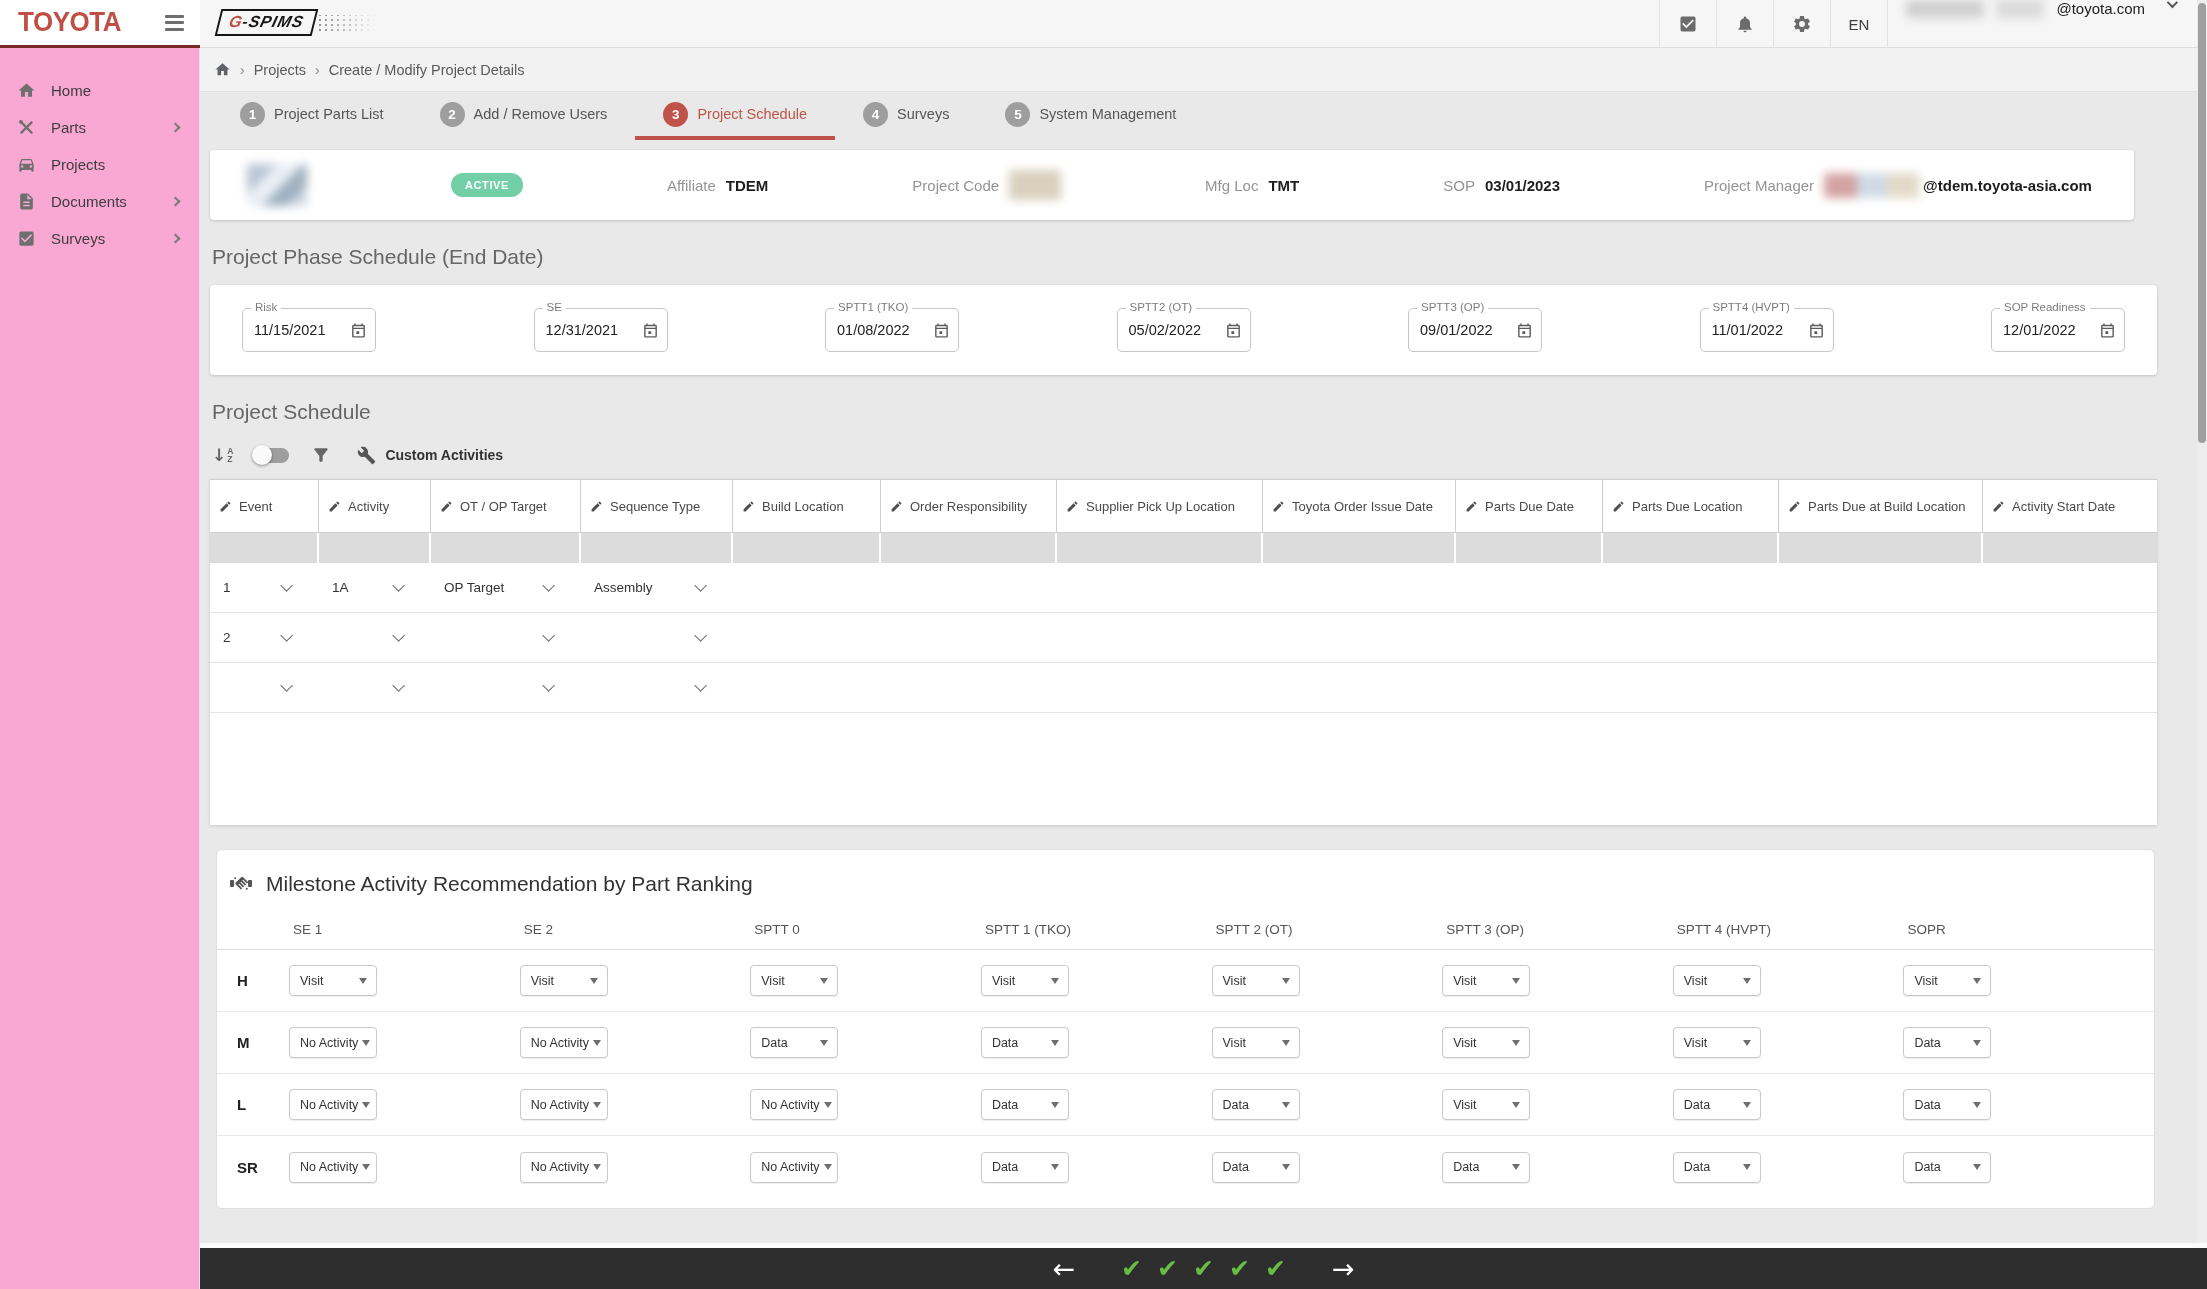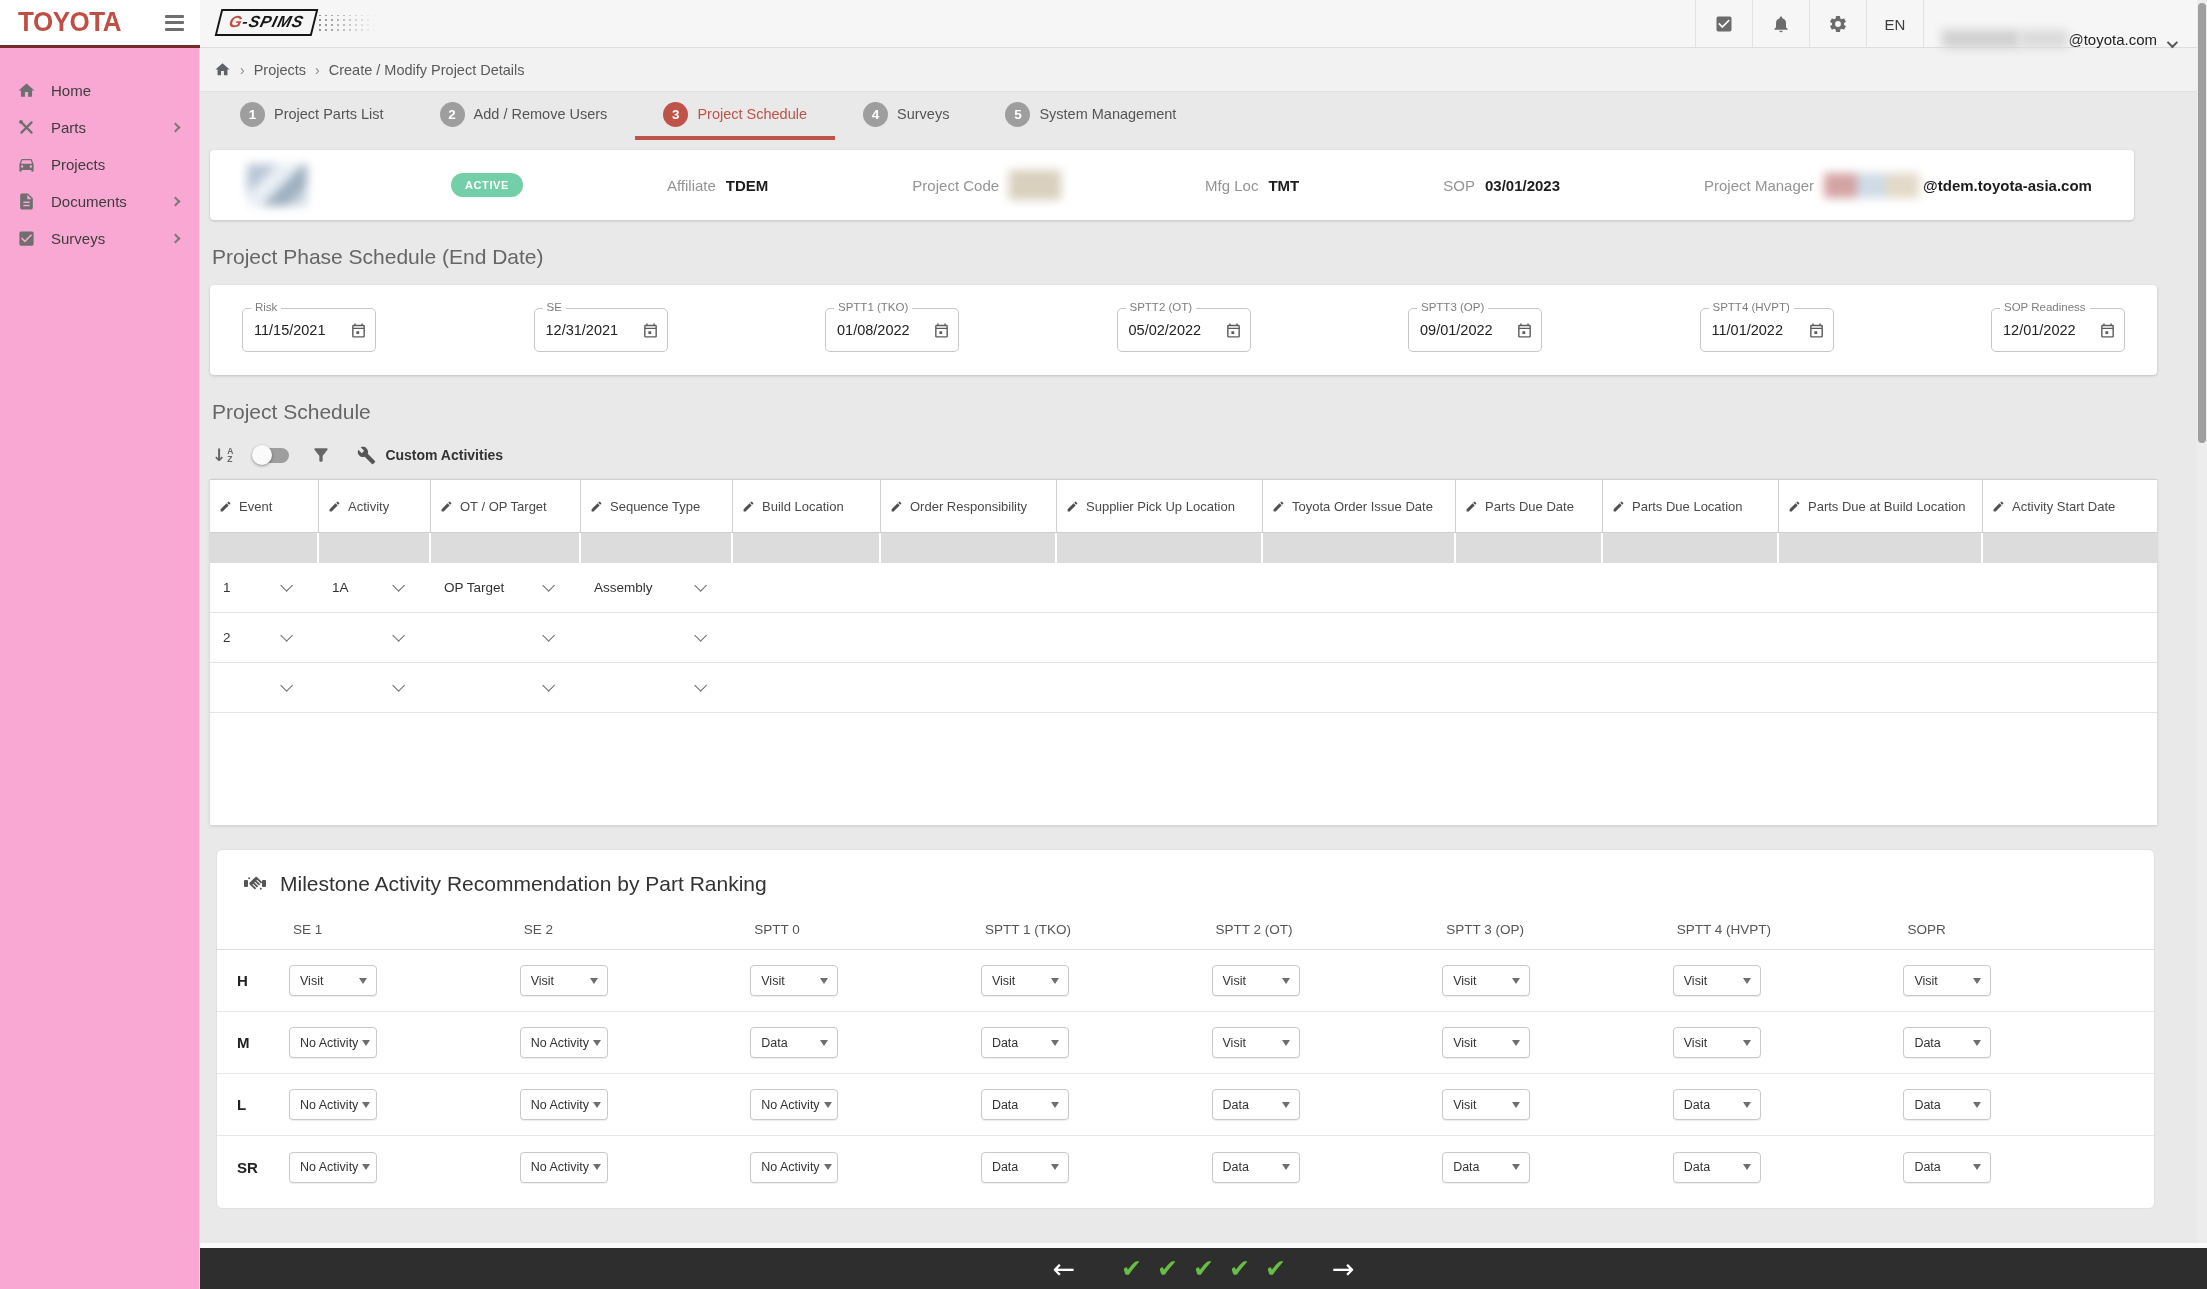--- a/index.html
+++ b/index.html
@@ -19,21 +19,21 @@
   .gspims-dots { width:60px; height:16px; margin-left:4px;
       background-image:linear-gradient(90deg, rgba(246,246,246,0) 0%, #f6f6f6 95%),
       repeating-linear-gradient(90deg,#8f8f8f 0 2px, rgba(0,0,0,0) 2px 6px);
       background-size:100% 100%, 100% 100%;
       -webkit-mask-image:repeating-linear-gradient(0deg,#000 0 2.5px, rgba(0,0,0,0) 2.5px 5px);
       mask-image:repeating-linear-gradient(0deg,#000 0 2.5px, rgba(0,0,0,0) 2.5px 5px); }
   .header-right { position:absolute; right:14px; top:0; height:48px; display:flex; align-items:stretch; }
   .hr-cell { display:flex; align-items:center; justify-content:center; border-left:1px solid #e2e2e2; padding:0 18px; cursor:pointer; }
   .hr-cell svg { width:20px; height:20px; fill:#6b6b6b; }
   .hr-lang { font-size:15px; color:#3c3c3c; }
-  .hr-user { display:flex; align-items:flex-end; gap:0; }
+  .hr-user { display:flex; align-items:flex-start; gap:12px; }
   .blur { filter:blur(5px); border-radius:2px; display:inline-block; }
   .user-blob1 { width:78px; height:18px; background:#d0d0d0; }
   .user-blob2 { width:48px; height:18px; background:#dadada; }
   .hr-email { font-size:15px; color:#222; }
   .down-caret { width:8px; height:8px; border-right:2px solid #555; border-bottom:2px solid #555; transform:rotate(45deg) translateY(-2px); margin-left:10px; }
 
   
   .sidebar { position:absolute; left:0; top:48px; bottom:0; width:200px; background:#f9a8d4; border-right:1px solid #e3e3e3; padding-top:24px; z-index:4; }
   .side-item { display:flex; align-items:center; height:37px; padding-left:17px; cursor:pointer; }
   .side-item svg { width:19px; height:19px; fill:#6f6f6f; flex:none; }
@@ -98,21 +98,21 @@
   .td.dd { justify-content:space-between; padding:0 30px 0 13px; cursor:pointer; }
   .td-text { font-size:13.5px; color:#333; }
   .vcaret { width:9px; height:9px; border-right:1.7px solid #6d6d6d; border-bottom:1.7px solid #6d6d6d; transform:rotate(45deg) translateY(-3px); }
   .table-spacer { height:112px; }
   .pagination { height:44px; display:flex; align-items:center; justify-content:flex-end; gap:38px; padding-right:48px; color:#757575; font-size:13px; }
   .pag-controls { display:flex; align-items:center; gap:20px; }
   .pag-btn { cursor:pointer; color:#757575; font-size:14px; letter-spacing:-1px; }
 
   
   .ms-card { margin:24px 52px 0 16px; height:360px; background:#fff; border:1px solid #e0e0e0; border-radius:6px; padding-top:22px; overflow:hidden; }
-  .ms-title-row { display:flex; align-items:center; gap:13px; padding-left:26px; }
+  .ms-title-row { display:flex; align-items:center; gap:13px; padding-left:12px; }
   .ms-title-row svg { width:24px; height:24px; fill:#555; }
   .ms-title { font-size:21px; color:#333; }
   .ms-grid { display:grid; grid-template-columns:52px repeat(8, 1fr); padding:0 20px; align-items:center; }
   .ms-head { margin-top:26px; padding-bottom:12px; border-bottom:1px solid #ddd; }
   .ms-col-label { font-size:13.5px; color:#555; padding-left:4px; }
   .ms-row { height:62px; border-bottom:1px solid #e8e8e8; }
   .ms-row:last-child { border-bottom:none; }
   .ms-rank { font-size:15px; font-weight:bold; color:#222; }
   .ms-select { width:88px; height:31px; border:1px solid #c9c9c9; border-radius:4px; background:#fff; box-shadow:0 1px 1px rgba(0,0,0,0.07); display:flex; align-items:center; justify-content:space-between; padding:0 9px 0 10px; cursor:pointer; }
   .ms-select span { font-size:12.5px; color:#333; white-space:nowrap; }

